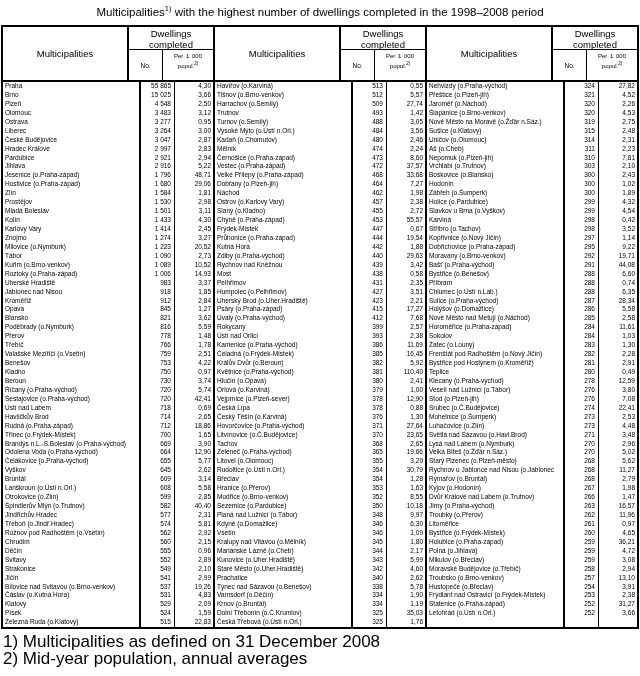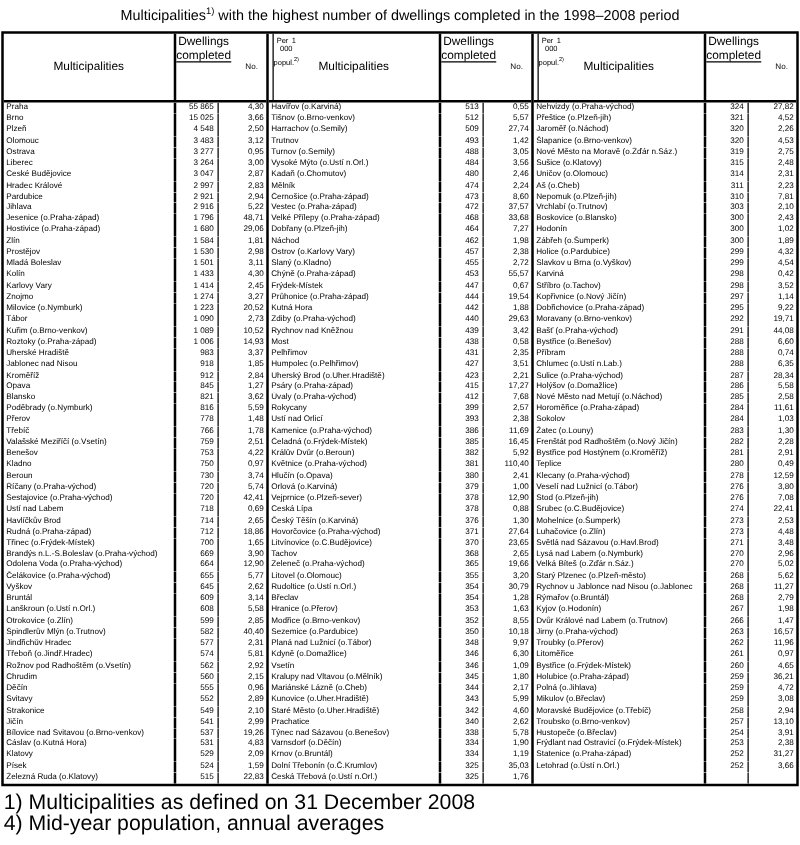--- a/index.html
+++ b/index.html
@@ -18,21 +18,21 @@
     margin:0 1px;border:2px solid #000;display:flex;box-sizing:border-box;
     background:#fff;
   }
   .group{flex:1;display:flex;flex-direction:column;border-right:2px solid #000;min-width:0;}
   .group:last-child{border-right:none;}
   .ghead{height:53px;border-bottom:2px solid #000;display:flex;flex-shrink:0;}
   .gh-name{
     flex:1;display:flex;align-items:center;justify-content:center;
     font-size:9.5px;border-right:2px solid #000;min-width:0;
   }
-  .gh-dwell{width:72px;display:flex;flex-direction:row;flex-shrink:0;justify-content:space-between;}
+  .gh-dwell{width:84px;display:flex;flex-direction:column;flex-shrink:0;justify-content:space-between;}
   .gh-dwell-title{
     height:23px;border-bottom:1px solid #000;text-align:center;
     font-size:9.5px;line-height:10.5px;padding-top:2px;box-sizing:border-box;
   }
   .gh-sub{flex:1;display:flex;min-height:0;}
   .gh-no{
     width:34px;border-right:1px solid #000;display:flex;align-items:center;
     justify-content:center;font-size:6.5px;box-sizing:border-box;flex-shrink:0;
   }
   .gh-per{
@@ -1022,14 +1022,14 @@
           <div class="c-no"></div>
           <div class="c-per"></div>
         </div>
       </div>
   </div>
 
 </div>
 
 <div class="footnotes">
   <div class="footnote">1) Multicipalities as defined on 31 December 2008</div>
-  <div class="footnote">4) Mid-year population, annual averages</div>
+  <div class="footnote">2) Mid-year population, annual averages</div>
 </div>
 
 </body></html>

